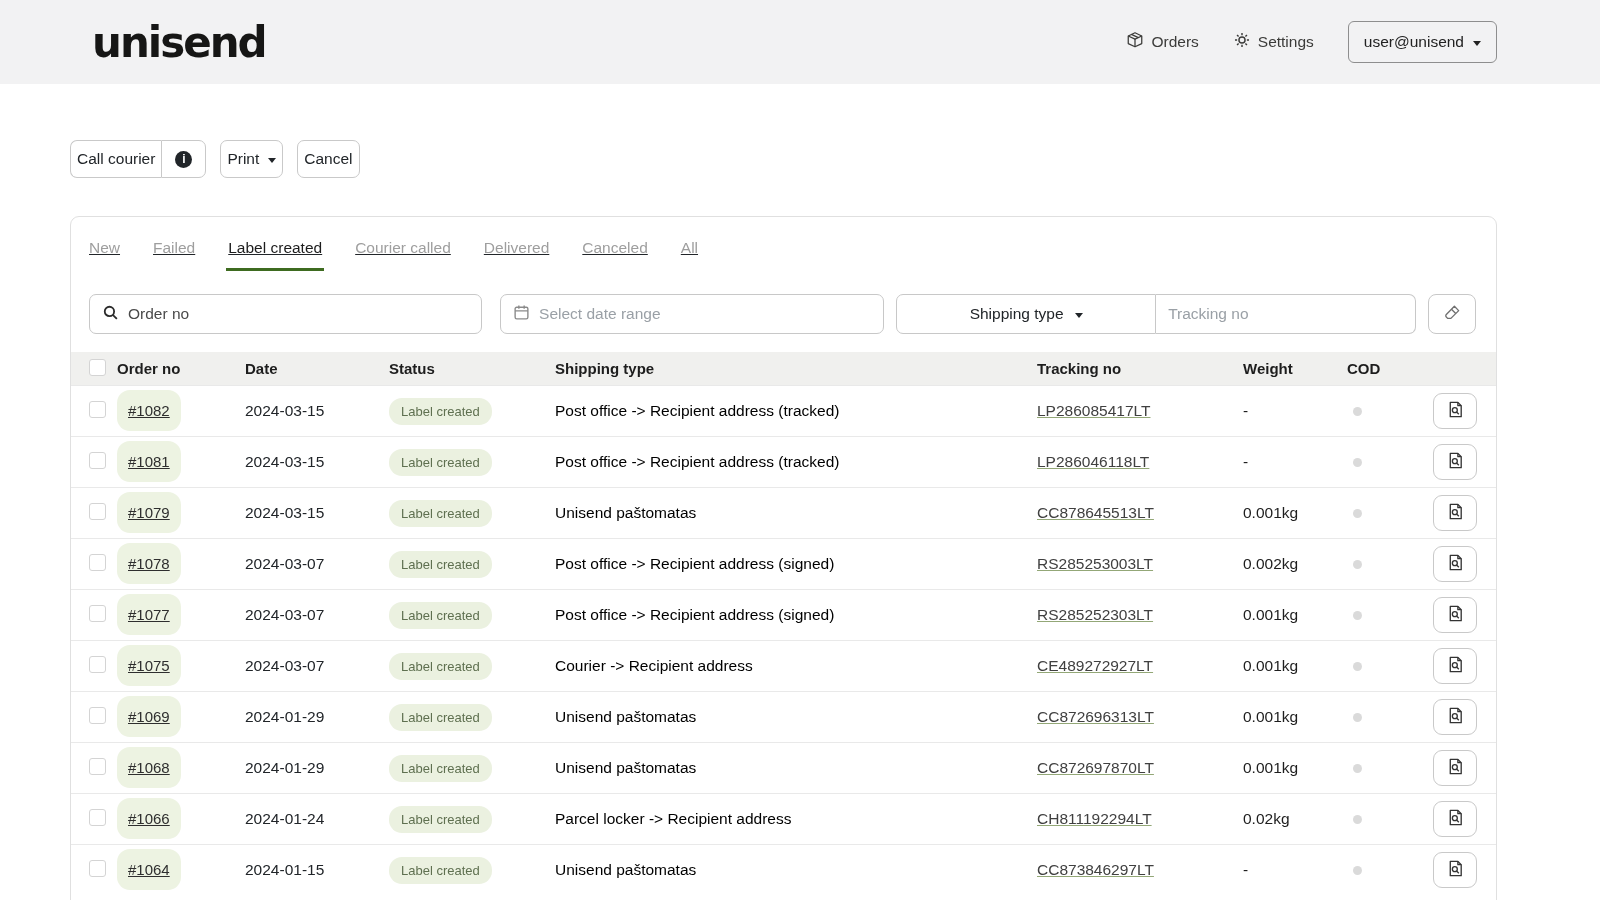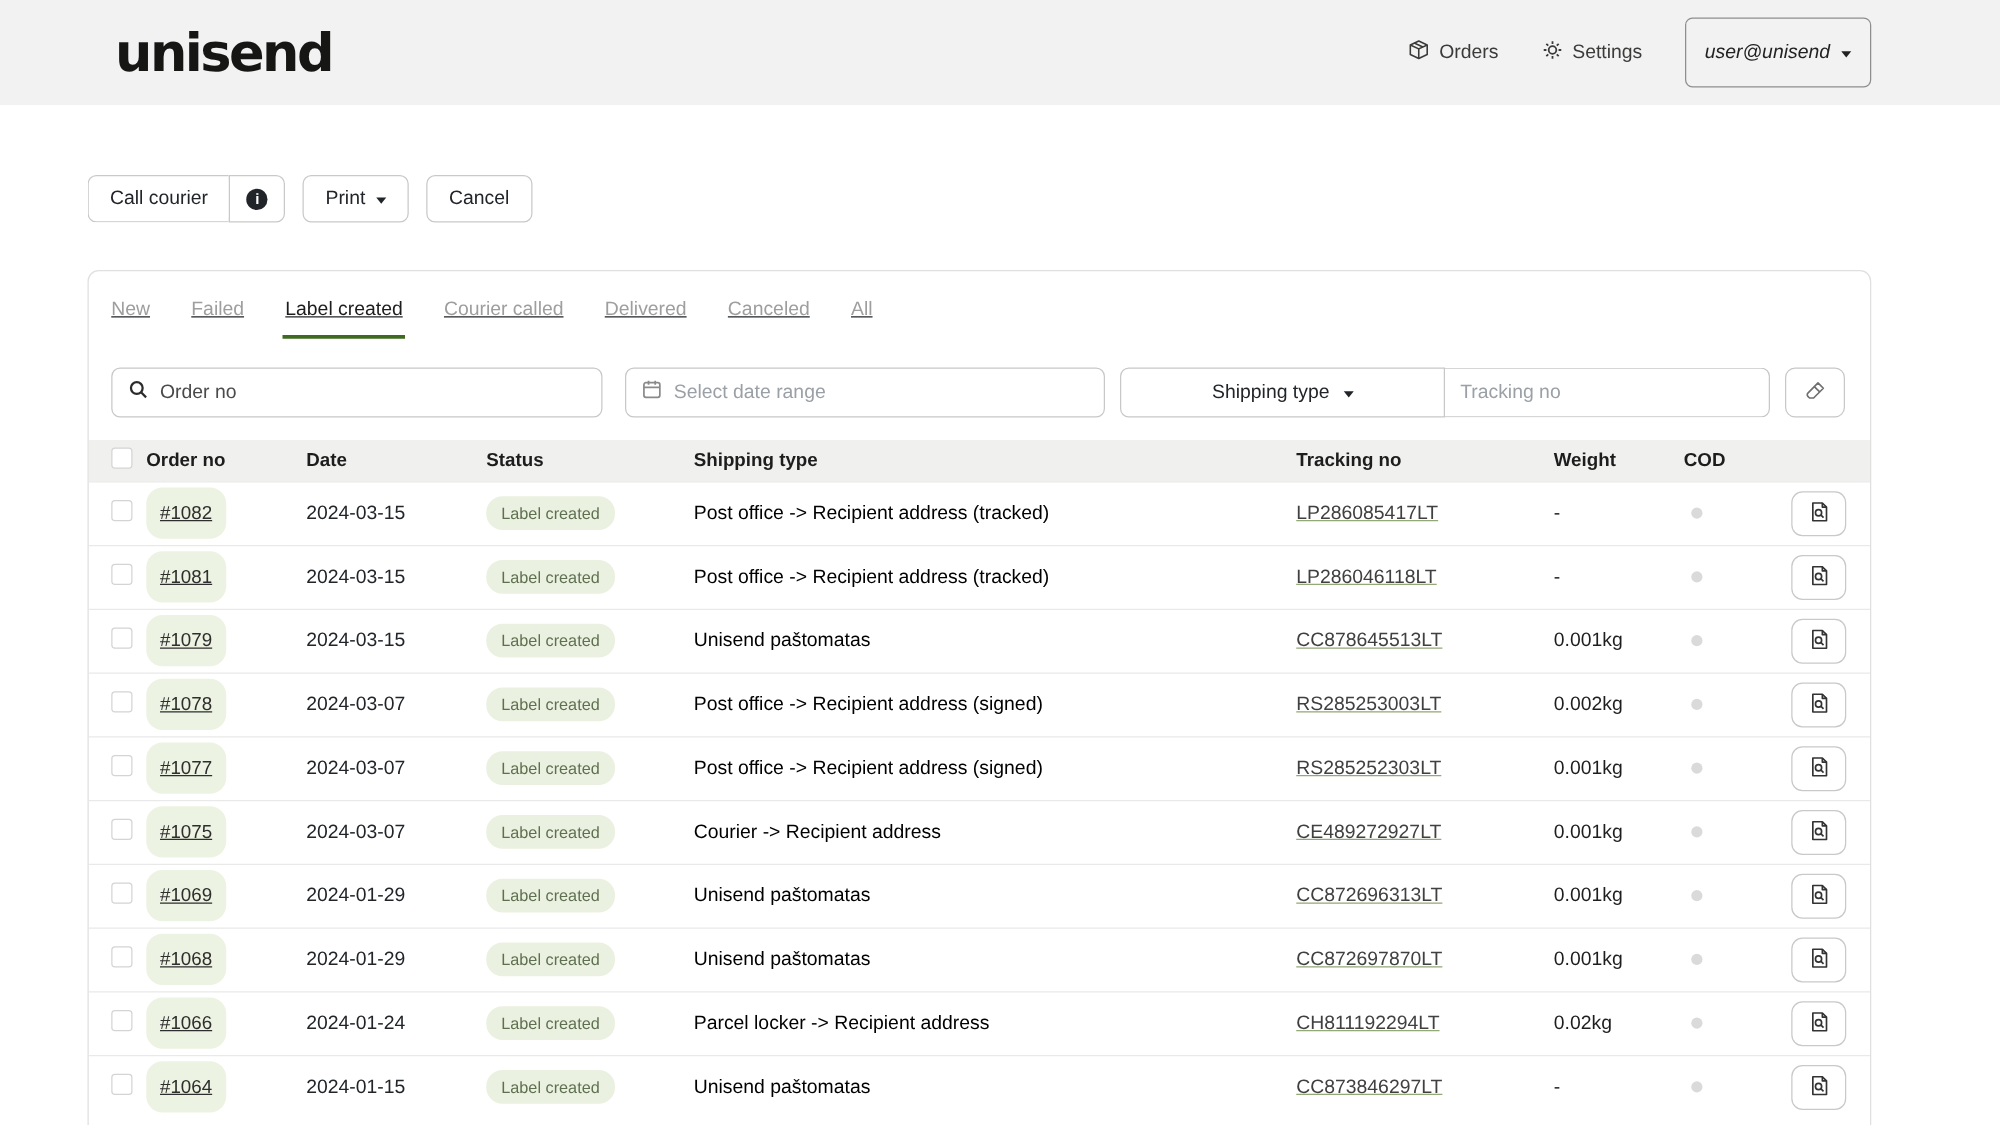--- a/index.html
+++ b/index.html
@@ -8,29 +8,29 @@
 
   
   .topbar { height: 84px; background: #f2f2f3; display: flex; align-items: center;
     padding: 0 103px 0 92px; }
   .logo { font-family: "DejaVu Sans", sans-serif; font-weight: 700; font-size: 42px;
     letter-spacing: -2px; color: #161615; cursor: pointer; }
   .topnav { margin-left: auto; display: flex; align-items: center; gap: 34px; }
   .nav-item { display: flex; align-items: center; gap: 7px; font-size: 15.5px;
     color: #3b3b39; cursor: pointer; }
   .user-btn { display: flex; align-items: center; gap: 9px; border: 1px solid #8e8e8e;
-    border-radius: 6px; padding: 0 15px; height: 56px; font-size: 15.5px; color: #222;
-    background: transparent; cursor: pointer; font-family: inherit; font-style: italic; }
+    border-radius: 6px; padding: 0 15px; height: 42px; font-size: 15.5px; color: #222;
+    background: transparent; cursor: pointer; font-family: inherit; }
   .caret { width: 0; height: 0; border-left: 4.5px solid transparent;
     border-right: 4.5px solid transparent; border-top: 5px solid currentColor;
     display: inline-block; margin-top: 2px; }
 
   
   .toolbar { margin: 56px 0 0 70px; display: flex; gap: 14px; }
-  .btn { background: #fff; border: 1px solid #c9c9c9; border-radius: 7px; padding: 0 17px;
+  .btn { background: #fff; border: 1px solid #c9c9c9; border-radius: 7px; padding: 0 6px;
     height: 38px; font-size: 15.5px; color: #212529; display: inline-flex;
     align-items: center; gap: 9px; cursor: pointer; font-family: inherit; }
   .btn-group { display: inline-flex; }
   .btn-group .btn:first-child { border-radius: 7px 0 0 7px; border-right: none; }
   .btn-group .btn.seg { border-radius: 0 7px 7px 0; padding: 0 13px; }
   .info-icon { width: 17px; height: 17px; border-radius: 50%; background: #212529;
     color: #fff; font-size: 12px; font-weight: bold; display: flex; align-items: center;
     justify-content: center; line-height: 1; }
 
   

